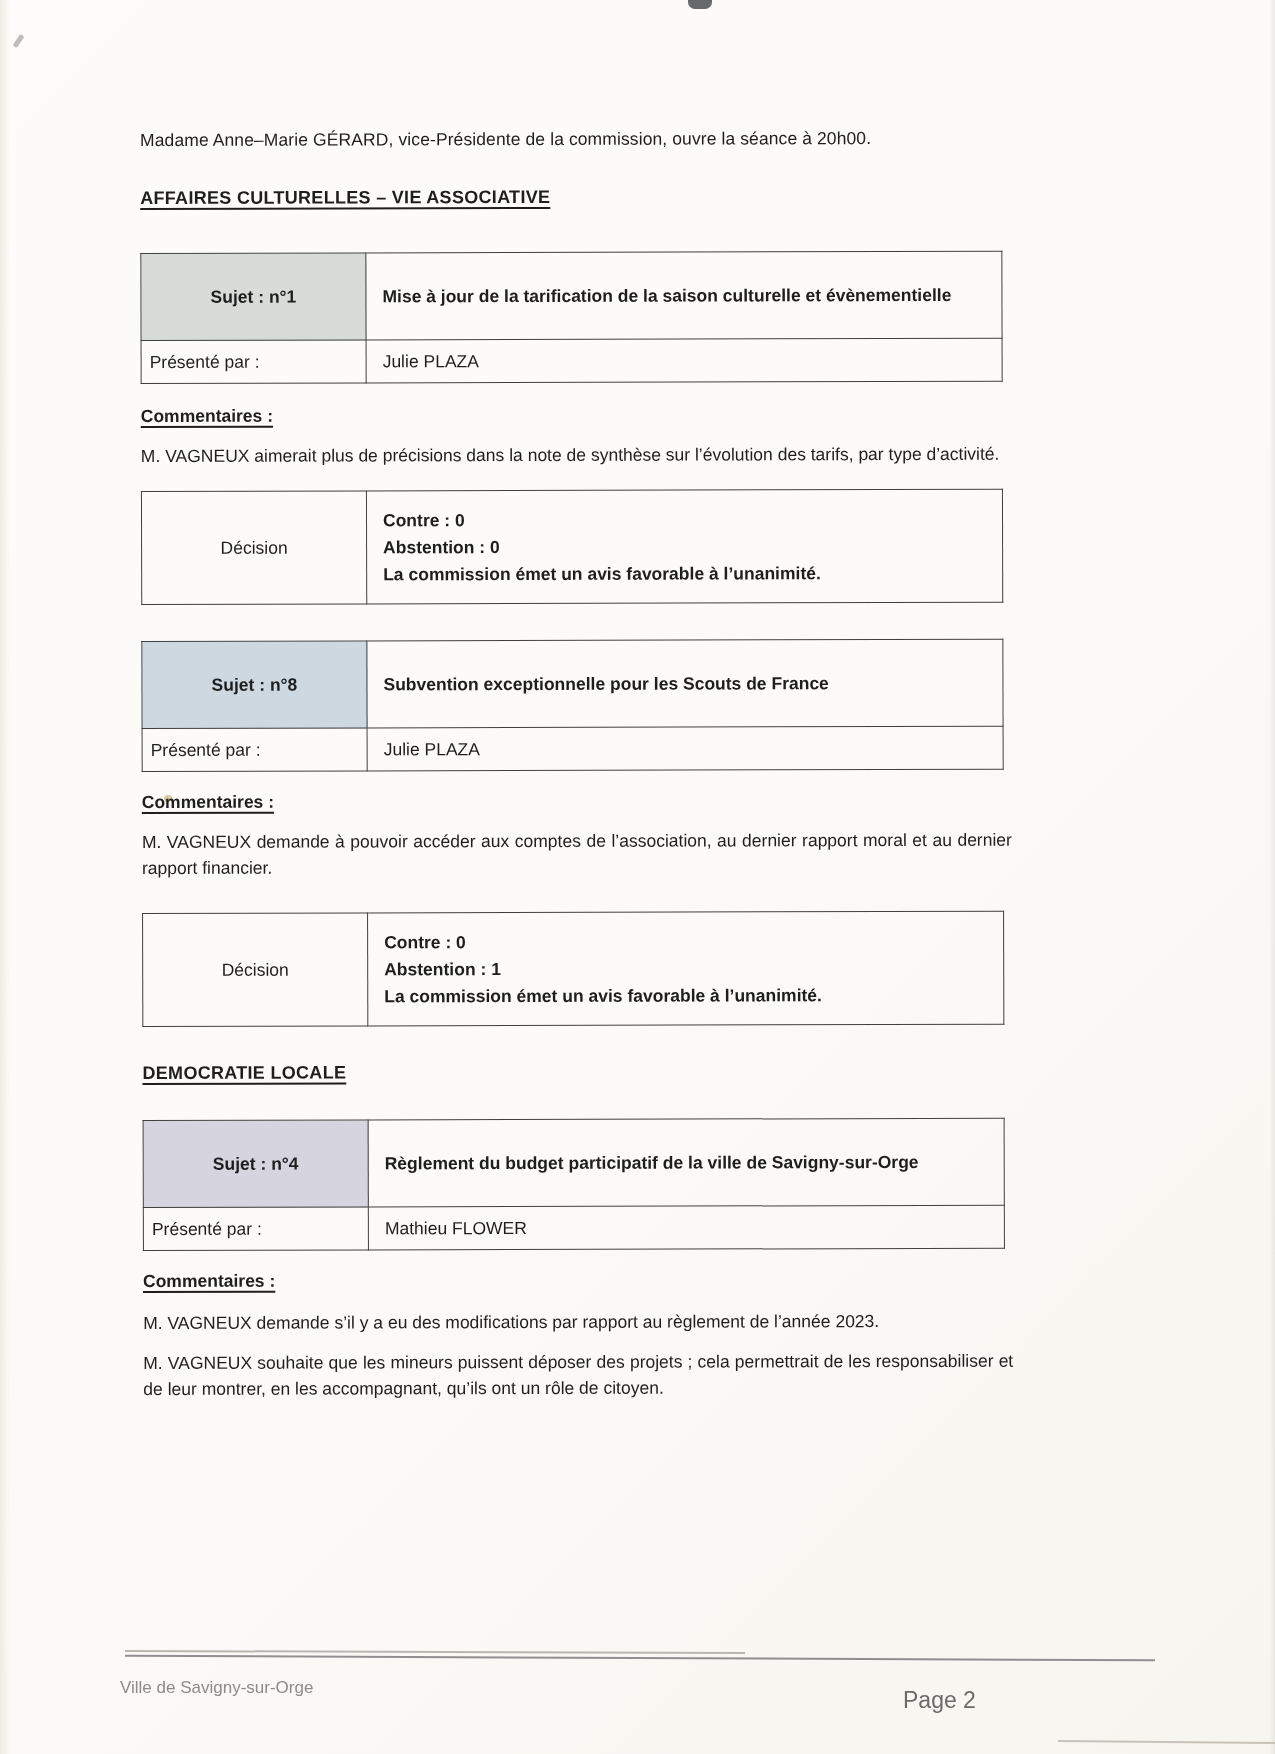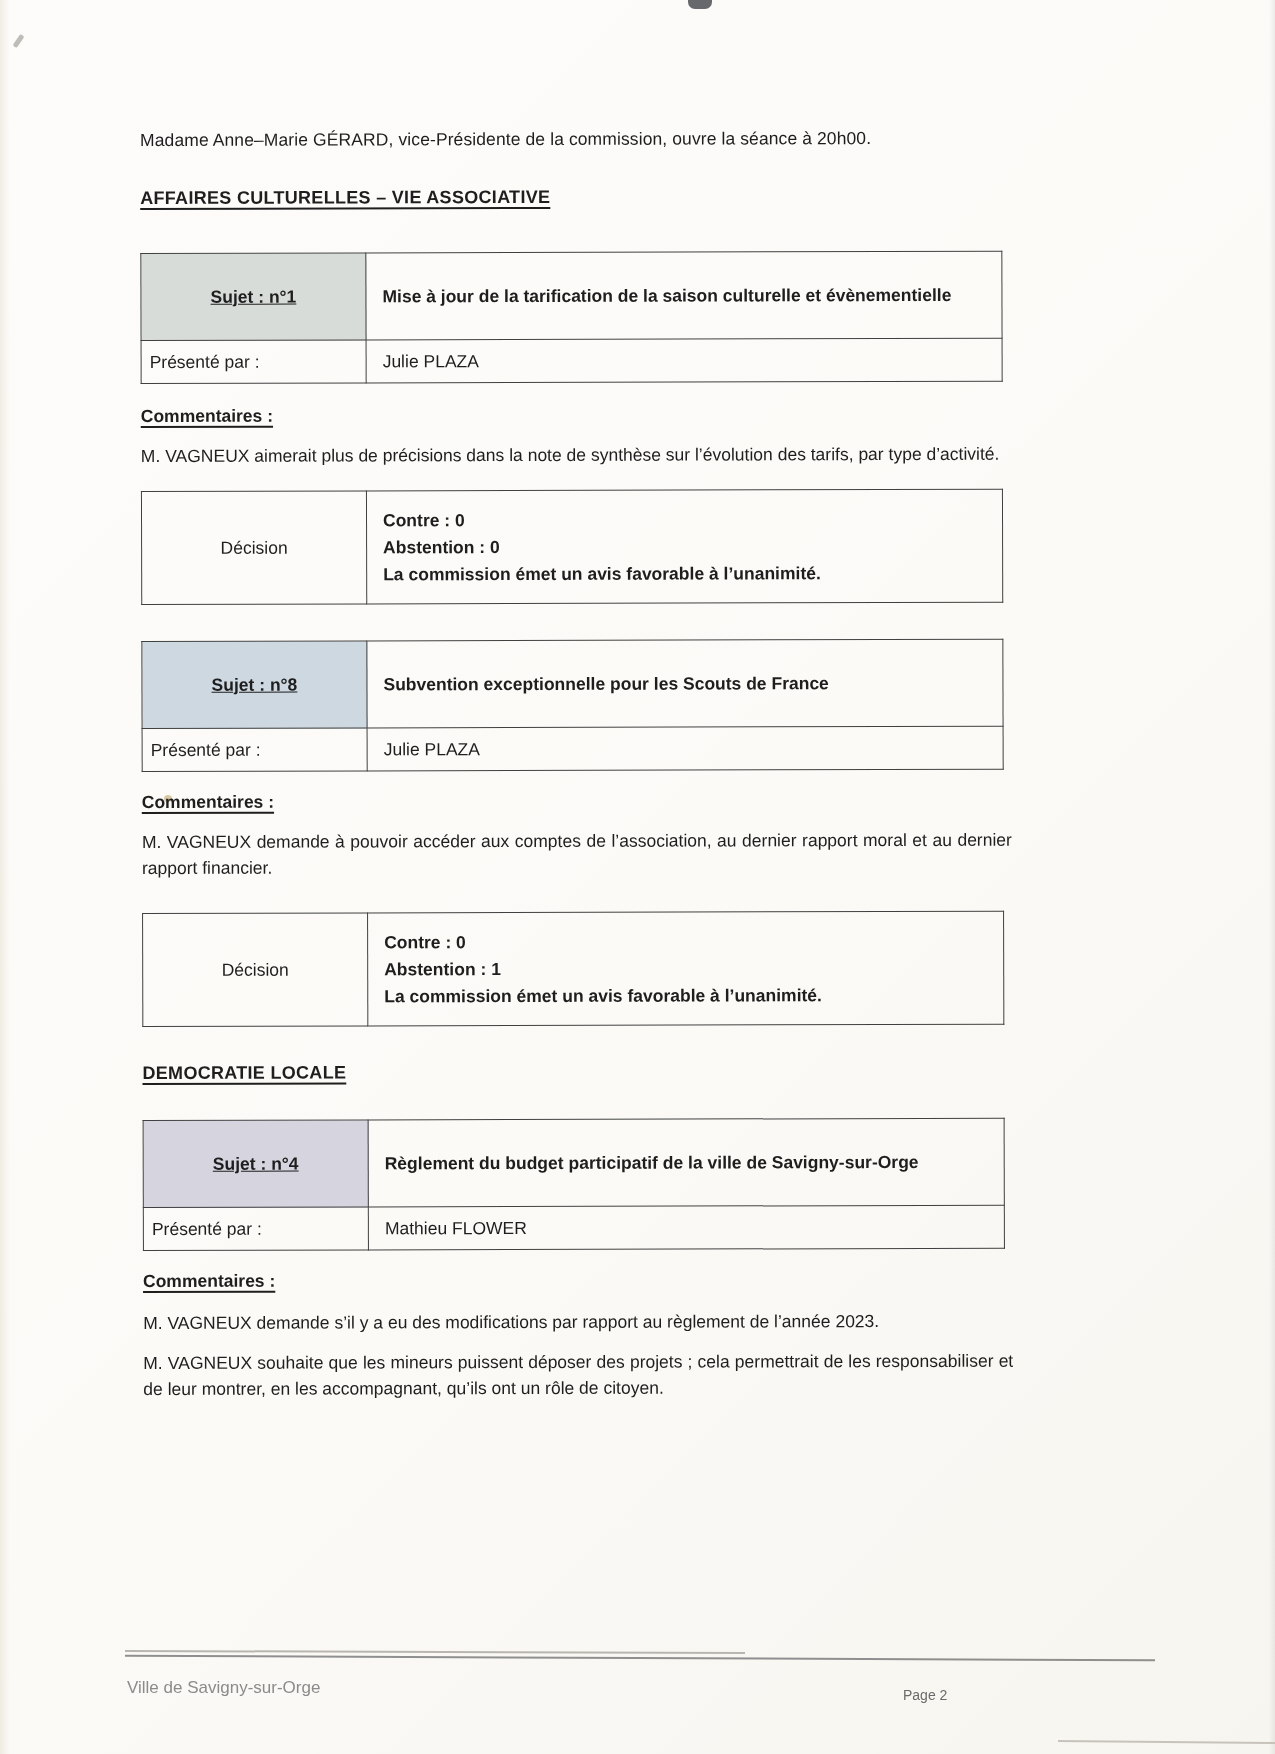--- a/index.html
+++ b/index.html
@@ -18,43 +18,43 @@
     transform:rotate(-0.15deg);transform-origin:top left;
   }
   .opening{margin:0;font-size:17.5px;line-height:24px;letter-spacing:.1px;}
   .section-heading{
     margin:36px 0 0 0;font-size:18px;font-weight:bold;letter-spacing:.3px;
     text-decoration:underline;text-decoration-thickness:2px;text-underline-offset:4px;
   }
   table{border-collapse:collapse;width:862px;table-layout:fixed;}
   td{border:1.6px solid #404040;font-size:17.5px;}
   .subject-table{margin-top:44px;}
-  .cell-num{width:222px;height:84px;text-align:center;vertical-align:middle;font-weight:bold;text-decoration:underline;}
+  .cell-num{width:222px;height:84px;text-align:center;vertical-align:middle;font-weight:bold;}
   .cell-title{padding:8px 16px;font-weight:bold;vertical-align:middle;line-height:24px;}
   .cell-plabel{height:42px;padding:0 8px;vertical-align:middle;}
   .cell-pvalue{padding:4px 16px;vertical-align:middle;}
   .comments-heading{
     margin:0;font-size:17.5px;font-weight:bold;
     text-decoration:underline;text-decoration-thickness:2px;text-underline-offset:4px;
   }
   .mt-comments-1{margin-top:22px;}
   .comment{margin:16px 0 0 0;font-size:17.5px;line-height:26px;text-align:justify;}
   .decision-table{margin-top:22px;}
   .cell-dlabel{width:222px;text-align:center;vertical-align:middle;}
   .cell-dbody{padding:12px 16px;font-weight:bold;line-height:27px;vertical-align:middle;height:88px;}
   .mt-36{margin-top:36px;}
   .mt-32{margin-top:32px;}
   .mt-20{margin-top:20px;}
   .mt-18{margin-top:18px;}
   .mt-14{margin-top:14px;}
   
   .footer-line{position:absolute;left:125px;top:1657px;width:1030px;height:2px;background:#8f8f8f;transform:rotate(0.25deg);}
   .footer-line-echo{position:absolute;left:125px;top:1651px;width:620px;height:1.5px;background:#b9b6b0;transform:rotate(0.2deg);}
-  .footer-left{position:absolute;left:127px;top:1678px;font-size:17px;color:#8b8b8b;}
-  .footer-right{position:absolute;left:903px;top:1687px;font-size:14px;color:#6a6a6a;}
+  .footer-left{position:absolute;left:120px;top:1678px;font-size:17px;color:#8b8b8b;}
+  .footer-right{position:absolute;left:903px;top:1687px;font-size:23px;color:#6a6a6a;}
   
   .mark-top{position:absolute;left:688px;top:0;width:24px;height:9px;background:#4b4e52;border-radius:0 0 7px 7px;opacity:.85;}
   .speck-tl{position:absolute;left:16px;top:34px;width:5px;height:14px;background:#8a8a84;transform:rotate(35deg);opacity:.55;border-radius:2px;}
   .dot-tan{position:absolute;left:164px;top:795px;width:8px;height:7px;background:#d9c9a4;border-radius:50%;}
   .line-br{position:absolute;left:1058px;top:1741px;width:217px;height:2px;background:#c7c3bb;transform:rotate(0.5deg);}
   .edge-left{position:absolute;left:0;top:0;width:10px;height:100%;background:linear-gradient(to right,rgba(196,184,152,.22),rgba(196,184,152,0));}
   .edge-right{position:absolute;right:0;top:0;width:6px;height:100%;background:linear-gradient(to left,rgba(160,160,160,.18),rgba(160,160,160,0));}
 </style>
 </head>
 <body>

